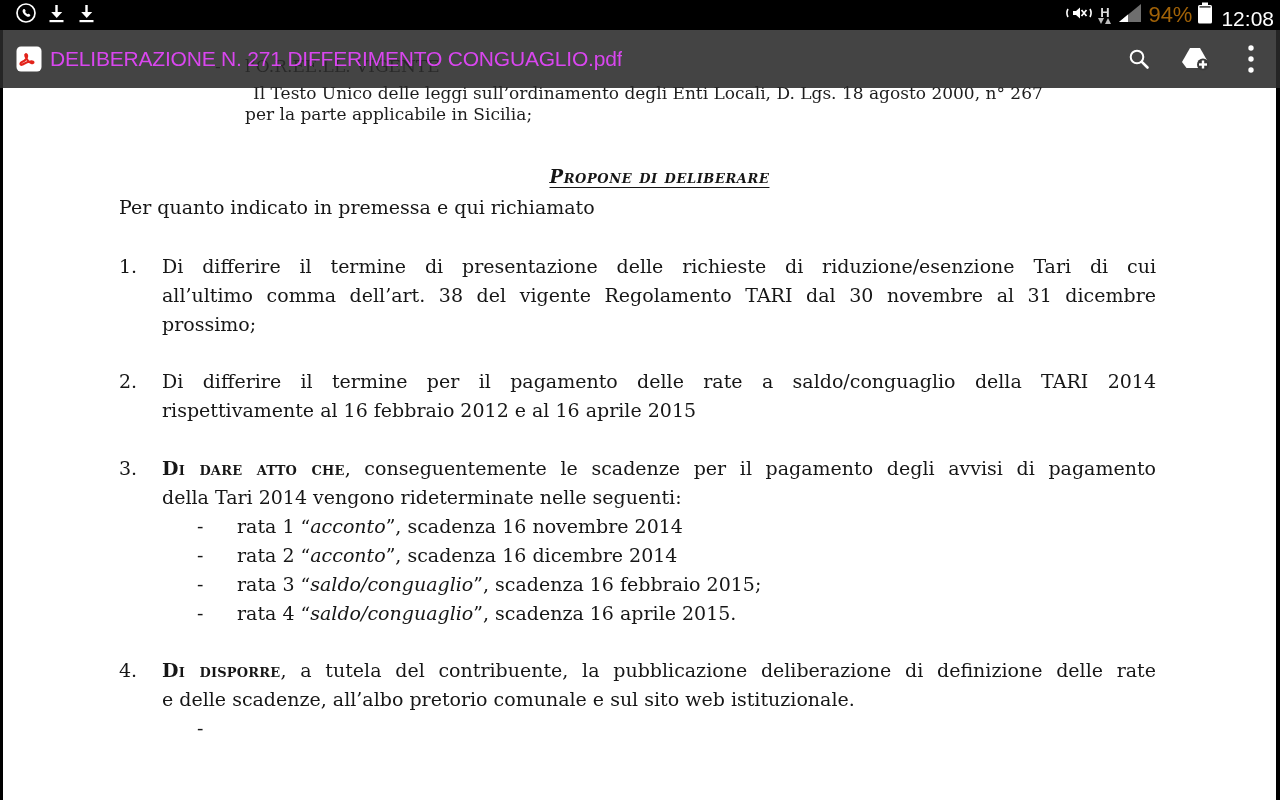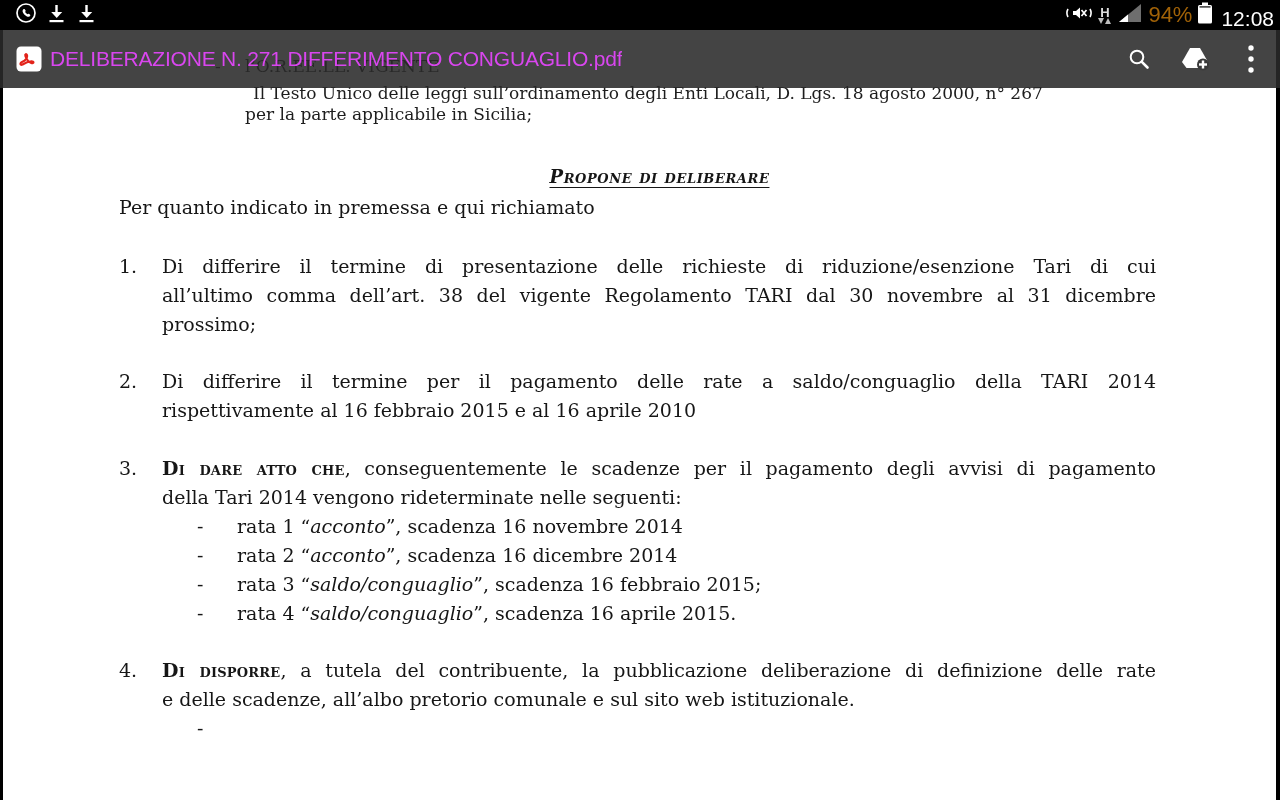--- a/index.html
+++ b/index.html
@@ -76,21 +76,21 @@
         <div class="jline">Di differire il termine di presentazione delle richieste di riduzione/esenzione Tari di cui</div>
         <div class="jline">all’ultimo comma dell’art. 38 del vigente Regolamento TARI dal 30 novembre al 31 dicembre</div>
         <div>prossimo;</div>
       </div>
     </div>
 
     <div class="item" style="top:337px;">
       <span class="num">2.</span>
       <div class="itext">
         <div class="jline">Di differire il termine per il pagamento delle rate a saldo/conguaglio della TARI 2014</div>
-        <div>rispettivamente al 16 febbraio 2015 e al 16 aprile 2010</div>
+        <div>rispettivamente al 16 febbraio 2012 e al 16 aprile 2015</div>
       </div>
     </div>
 
     <div class="item" style="top:424px;">
       <span class="num">3.</span>
       <div class="itext">
         <div class="jline">
           <span class="sc">Di dare atto che</span><span>, conseguentemente le scadenze per il pagamento degli avvisi di pagamento</span>
         </div>
         <div>della Tari 2014 vengono rideterminate nelle seguenti:</div>

